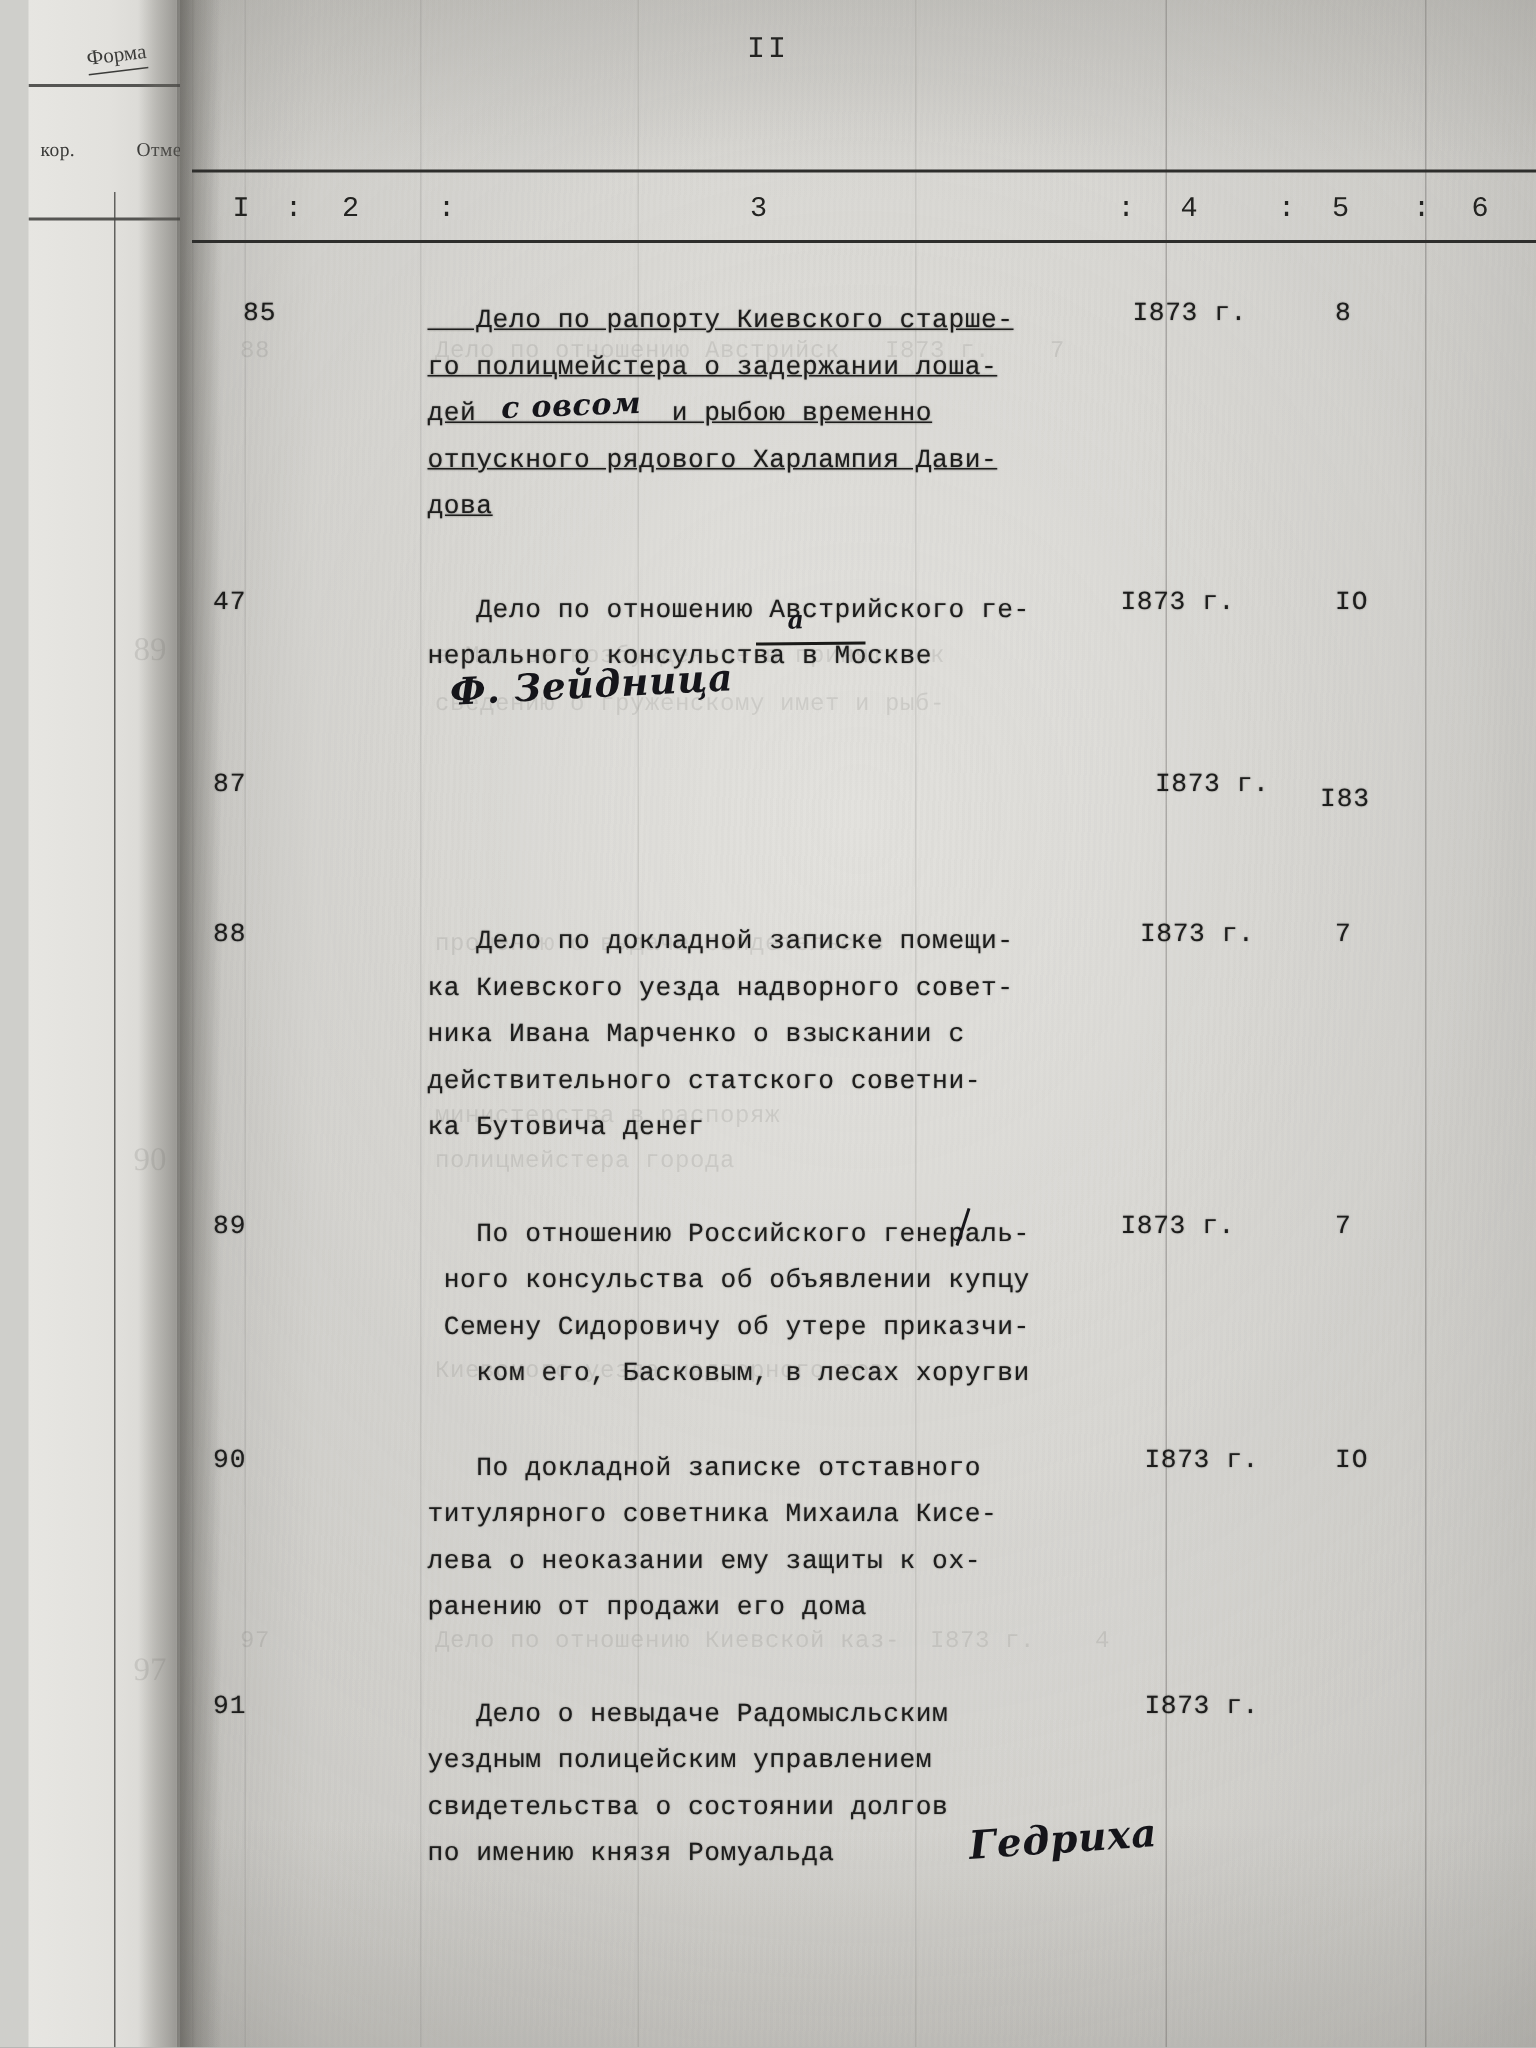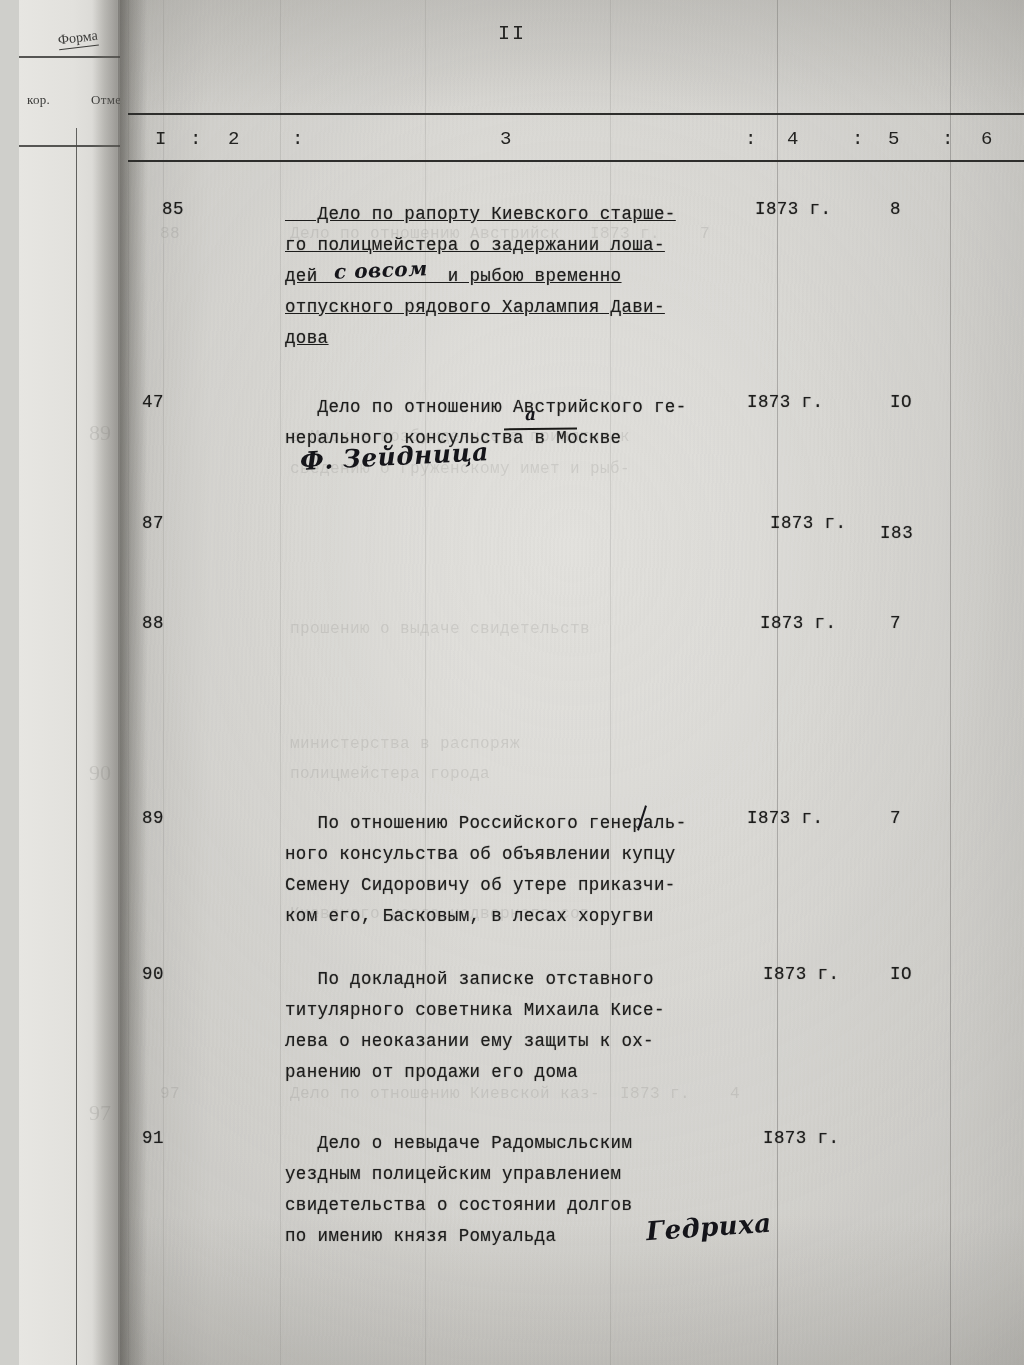--- a/index.html
+++ b/index.html
@@ -312,25 +312,30 @@
   <div class="row-pages" style="left:890px; top:392px;">IO</div>
   <div class="strike" style="left:504px; top:428px; width:73px;"></div>
   <div class="hand" style="left:525px; top:404px; font-size:17px;">а</div>
   <div class="hand" style="left:300px; top:442px; font-size:25px; transform:rotate(-3deg);">Ф. Зейдница</div>
 
   <div class="row-num" style="left:142px; top:513px;">87</div>
   <div class="row-date" style="left:770px; top:513px;">I873 г.</div>
   <div class="row-pages" style="left:880px; top:513px;margin-top:10px;">I83</div>
 
   <div class="row-num" style="left:142px; top:613px;">88</div>
+  <div class="row-body" style="top:613px;">   Дело по докладной записке помещи-
+ка Киевского уезда надворного совет-
+ника Ивана Марченко о взыскании с
+действительного статского советни-
+ка Бутовича денег</div>
   <div class="row-date" style="left:760px; top:613px;">I873 г.</div>
   <div class="row-pages" style="left:890px; top:613px;">7</div>
 
   <div class="row-num" style="left:142px; top:808px;">89</div>
-  <div class="row-body" style="top:808px;">   По отношению Российского генераль-
+  <div class="row-body" style="top:808px;text-align:right;">   По отношению Российского генераль-
 ного консульства об объявлении купцу
 Семену Сидоровичу об утере приказчи-
 ком его, Басковым, в лесах хоругви</div>
   <div class="row-date" style="left:747px; top:808px;">I873 г.</div>
   <div class="row-pages" style="left:890px; top:808px;">7</div>
   <div class="slash" style="left:641px; top:805px; height:26px;"></div>
 
   <div class="row-num" style="left:142px; top:964px;">90</div>
   <div class="row-body" style="top:964px;">   По докладной записке отставного
 титулярного советника Михаила Кисе-

